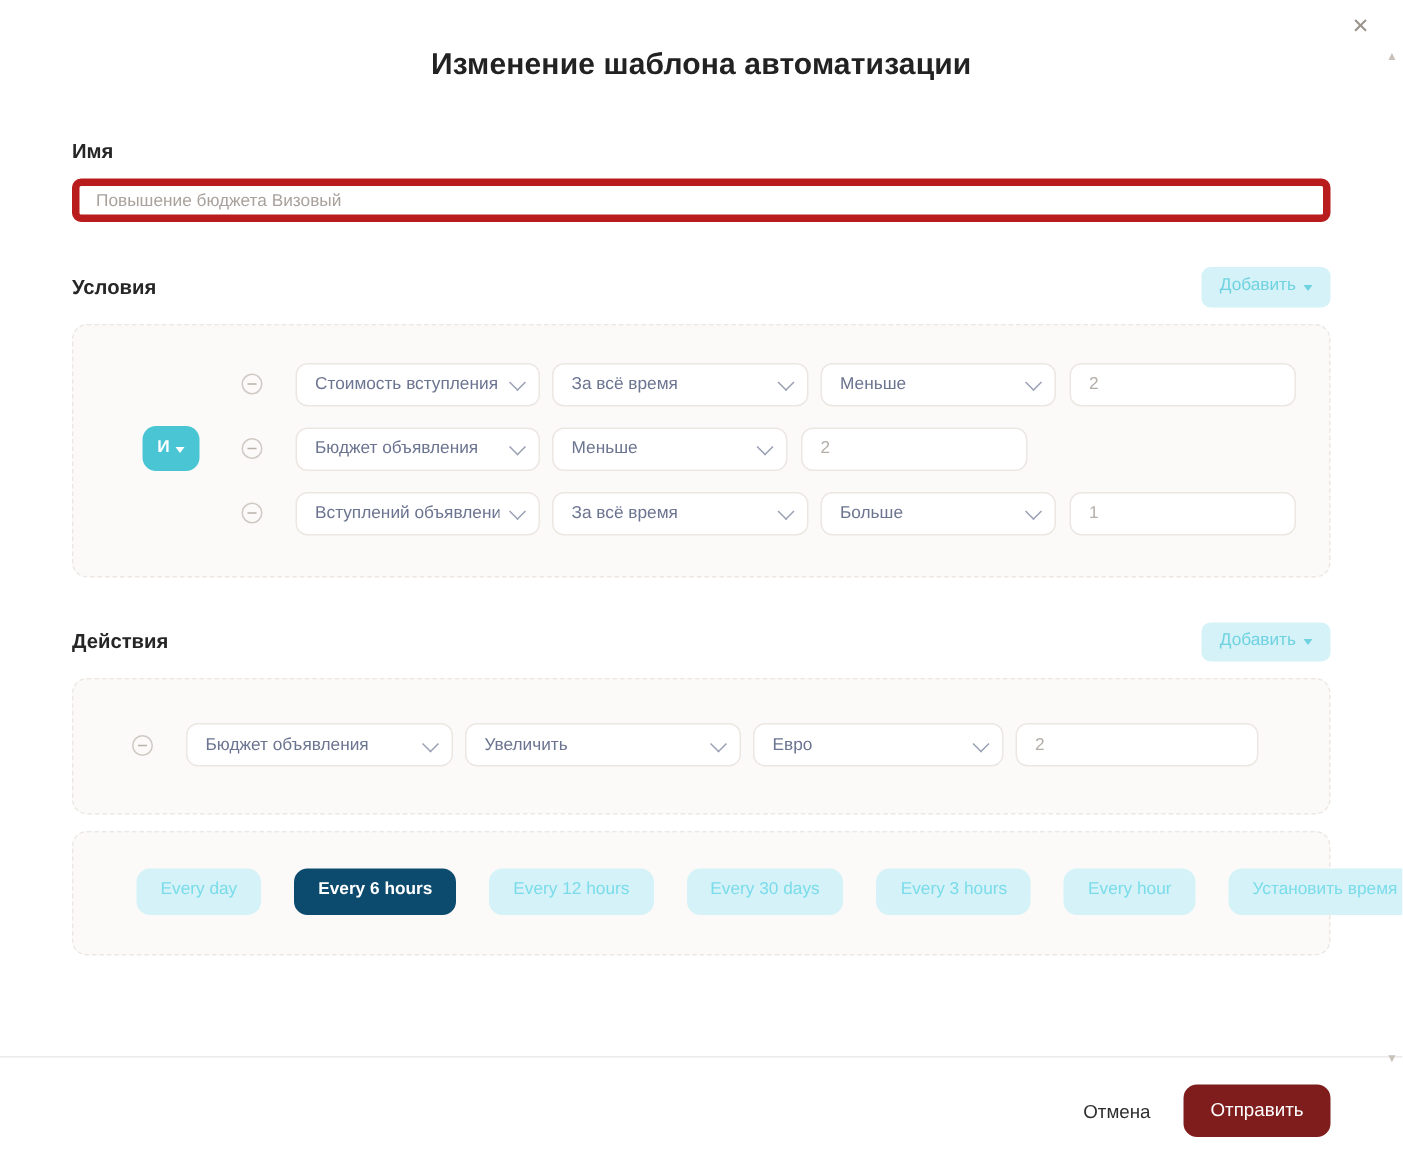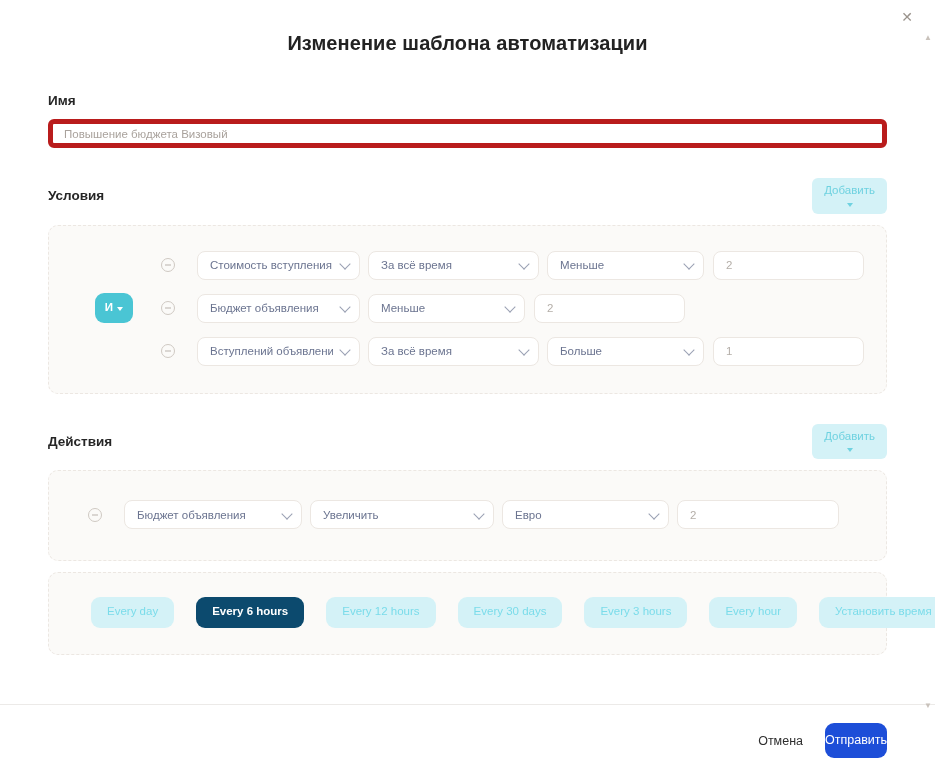--- a/index.html
+++ b/index.html
@@ -83,21 +83,20 @@
     background: #d4f2f7;
     color: #6fd2e0;
     border: none;
     border-radius: 6px;
     padding: 7px 12px 8px 12px;
     font-family: inherit;
     font-size: 11.5px;
     cursor: pointer;
     display: inline-flex; align-items: center; gap: 5px;
     line-height: 1;
-    flex-direction: column;
   }
   .caret-dn {
     display: inline-block;
     width: 0; height: 0;
     border-left: 3.5px solid transparent;
     border-right: 3.5px solid transparent;
     border-top: 4px solid currentColor;
     position: relative; top: 1px;
   }
 
@@ -244,27 +243,27 @@
   }
   .cancel-btn {
     background: none; border: none;
     font-family: inherit;
     font-size: 12.5px;
     color: #2e2e2e;
     cursor: pointer;
     padding: 6px 4px;
   }
   .submit-btn {
-    background: #1d4ed8;
+    background: #7f1d1d;
     color: #ffffff;
     border: none;
     border-radius: 9px;
     font-family: inherit;
     font-size: 12.5px;
-    padding: 11px 0;
+    padding: 11px 18px;
     cursor: pointer;
     line-height: 1;
   }
 </style>
 </head>
 <body>
 
 <div class="modal">
 
   <button class="close-btn">✕</button>

